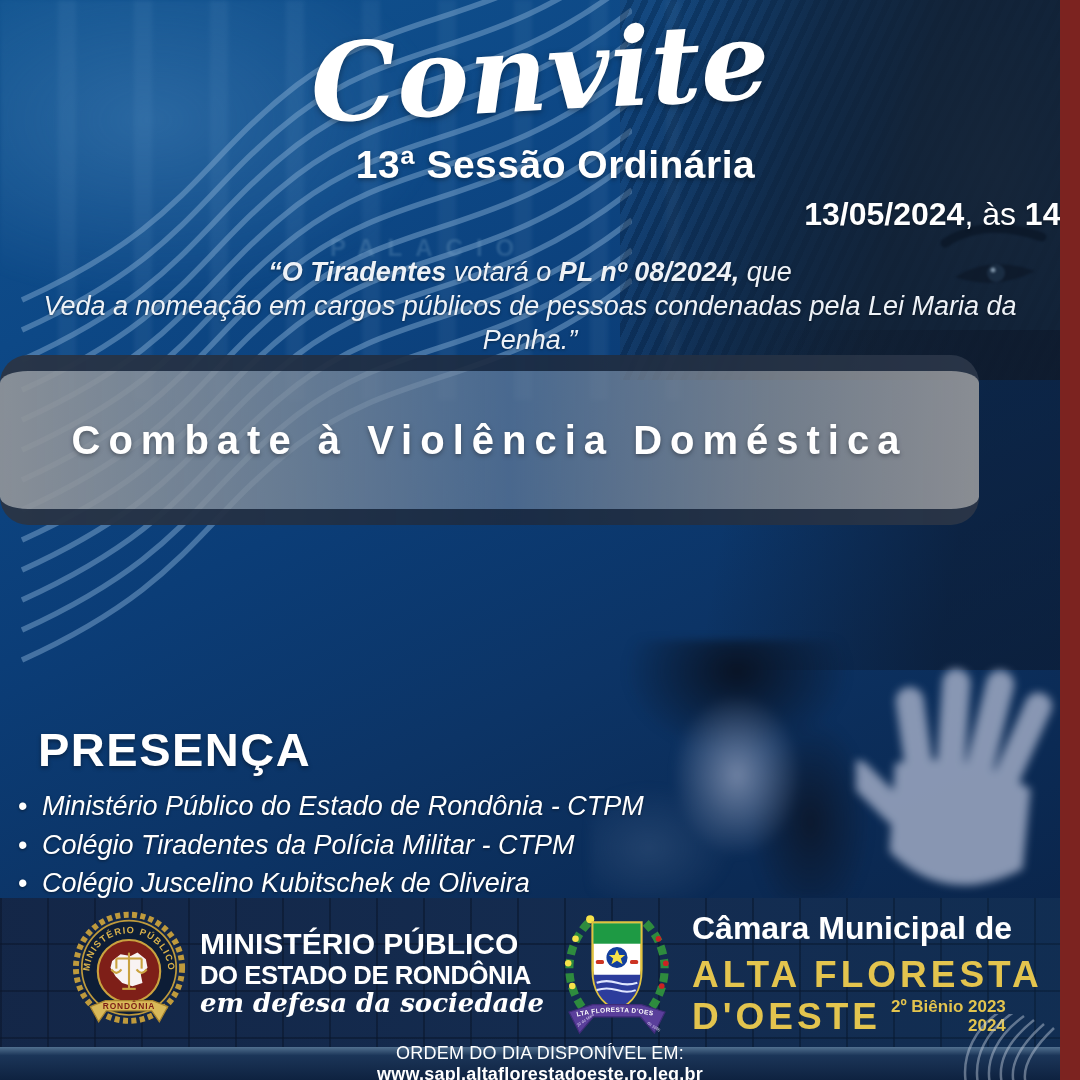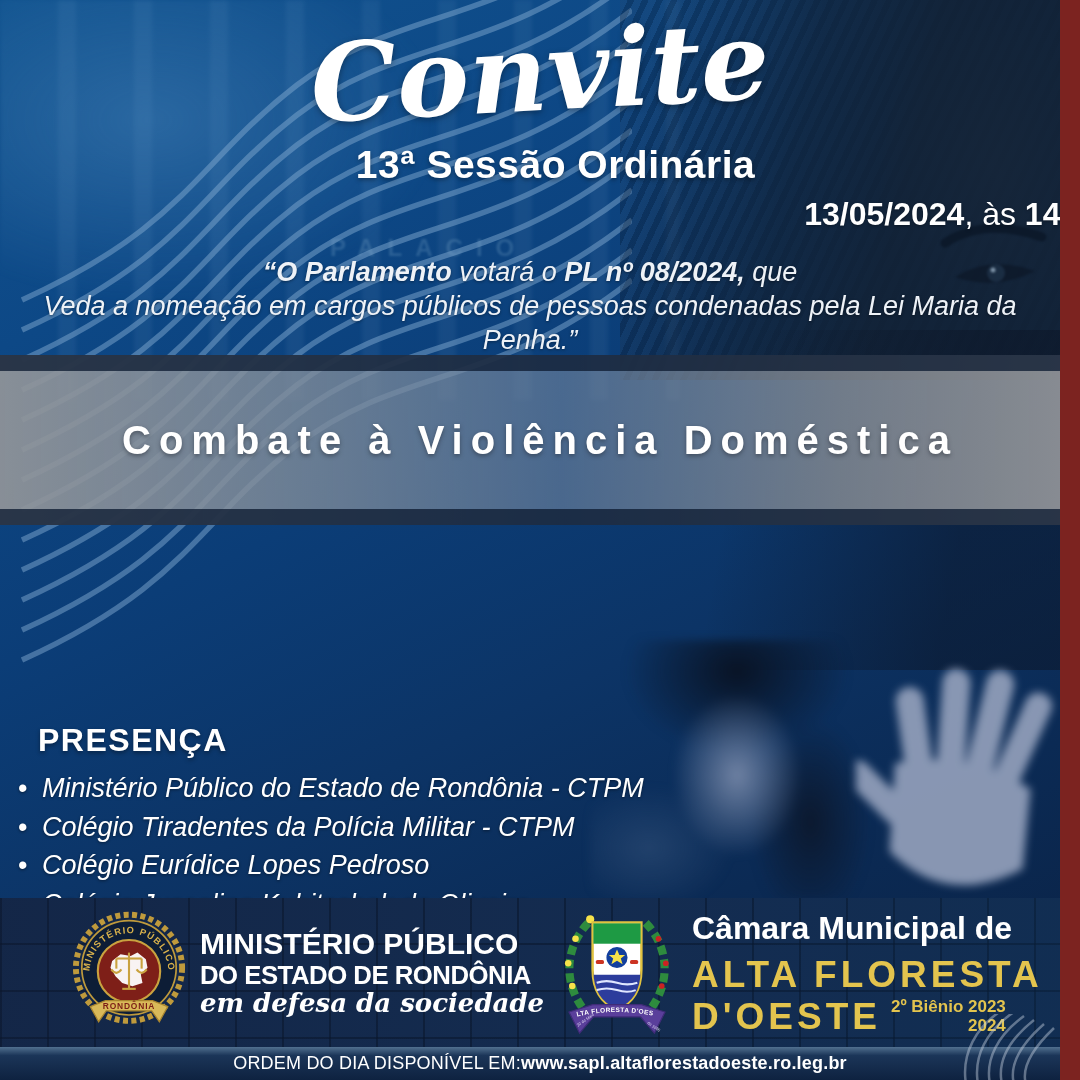--- a/index.html
+++ b/index.html
@@ -60,32 +60,33 @@
     font-size:32px;font-weight:400;text-shadow:0 1px 3px rgba(0,0,0,.35);
   }
   .dateline b{font-weight:800;}
   .quote{
     position:absolute;left:20px;top:255px;width:1020px;text-align:center;
     font-style:italic;font-size:27px;line-height:34px;color:#eef2f7;
     font-weight:500;text-shadow:0 1px 3px rgba(0,0,0,.4);
   }
   .quote b{font-weight:800;}
   .gray-band{
-    position:absolute;left:0;top:355px;width:1080px;height:170px;
+    position:absolute;left:0;top:355px;width:979px;height:170px;
     background:linear-gradient(90deg,rgba(146,149,153,.92) 0%,rgba(128,140,154,.78) 30%,rgba(112,132,158,.62) 52%,rgba(132,138,146,.84) 78%,rgba(148,150,154,.92) 100%);
     border-top:16px solid rgba(14,28,50,.78);border-bottom:16px solid rgba(14,28,50,.78);
     display:flex;flex-direction:column;align-items:center;justify-content:center;
     font-weight:800;font-size:40px;letter-spacing:8px;line-height:49px;
     text-shadow:0 2px 4px rgba(40,45,55,.55);
+    border-radius:28px;
   }
   .contest{position:absolute;left:20px;top:566px;width:1040px;text-align:center;text-shadow:0 1px 3px rgba(0,0,0,.4);}
   .contest .intro{font-style:italic;font-size:26px;font-weight:500;}
   .contest .theme{margin-top:10px;font-style:italic;font-weight:800;font-size:32px;}
   .presence{position:absolute;left:16px;top:722px;width:640px;}
-  .presence .p-title{font-weight:800;font-size:32px;letter-spacing:1.5px;margin-left:22px;text-shadow:0 2px 4px rgba(0,0,0,.4);}
+  .presence .p-title{font-weight:800;font-size:47px;letter-spacing:1.5px;margin-left:22px;text-shadow:0 2px 4px rgba(0,0,0,.4);}
   .presence ul{list-style:none;margin:10px 0 0 0;padding:0;}
   .presence li{
     position:relative;padding-left:26px;font-style:italic;font-size:27px;
     line-height:38.5px;font-weight:500;text-shadow:0 1px 3px rgba(0,0,0,.45);
   }
   .presence li::before{content:"•";position:absolute;left:2px;top:0;font-style:normal;}
   
   .footer{
     position:absolute;left:0;top:898px;width:1080px;height:149px;
     background:
@@ -105,21 +106,21 @@
   .cam-l1{font-weight:600;font-size:32px;}
   .cam-l2{font-weight:800;font-size:37px;letter-spacing:4px;color:#e3c44e;margin-top:12px;}
   .cam-row{display:flex;align-items:flex-end;margin-top:4px;}
   .cam-l3{font-weight:800;font-size:37px;letter-spacing:4px;color:#e3c44e;}
   .cam-bien{margin-left:10px;color:#e3c44e;font-weight:700;font-size:17px;line-height:19px;text-align:right;}
   
   .bottombar{
     position:absolute;left:0;top:1047px;width:1080px;height:33px;
     background:linear-gradient(180deg,#51708f 0%,#1b3558 26%,#0e2240 100%);
     display:flex;align-items:center;justify-content:center;
-    font-size:18px;letter-spacing:.2px;
+    font-size:18px;letter-spacing:.2px;flex-direction:column;
   }
   .bottombar b{font-weight:800;}
   .waves-br{position:absolute;right:24px;bottom:0;opacity:.45;}
   .red-edge{position:absolute;right:0;top:0;width:20px;height:1080px;background:#7c2320;z-index:50;}
 </style>
 </head>
 <body>
 
 <div class="poster">
 
@@ -165,35 +166,34 @@
       <rect x="8" y="110" width="26" height="80" rx="13" transform="rotate(-55 21 150)"></rect>
       <path d="M34,118 Q105,92 172,120 L178,200 Q110,252 44,206 Z"></path>
     </g>
   </svg>
 
   <div class="title-script">Convite</div>
   <div class="session">13ª Sessão Ordinária</div>
   <div class="dateline"><b>13/05/2024</b><span>, às </span><b>14h</b></div>
 
   <div class="quote">
-    <div><b>“O Parlamento</b><span> votará o </span><b>PL nº 08/2024,</b><span> que</span></div>
+    <div><b>“O Tiradentes</b><span> votará o </span><b>PL nº 08/2024,</b><span> que</span></div>
     <div>Veda a nomeação em cargos públicos de pessoas condenadas pela Lei Maria da Penha.”</div>
   </div>
 
   <div class="gray-band">
     <div>Combate à Violência Doméstica</div>
   </div>
 
 
   <div class="presence">
     <div class="p-title">PRESENÇA</div>
     <ul>
       <li>Ministério Público do Estado de Rondônia - CTPM</li>
       <li>Colégio Tiradentes da Polícia Militar - CTPM</li>
-      <li>Colégio Eurídice Lopes Pedroso</li>
       <li>Colégio Juscelino Kubitschek de Oliveira</li>
     </ul>
   </div>
 
   <div class="footer"></div>
 
   <div class="org org-mp">
     <svg width="118" height="134" viewBox="0 0 140 150">
       <circle cx="70" cy="70" r="63" fill="none" stroke="#bf9a3c" stroke-width="7" stroke-dasharray="6 4"></circle>
       <circle cx="70" cy="70" r="56" fill="#0d1d36" stroke="#bf9a3c" stroke-width="2"></circle>

